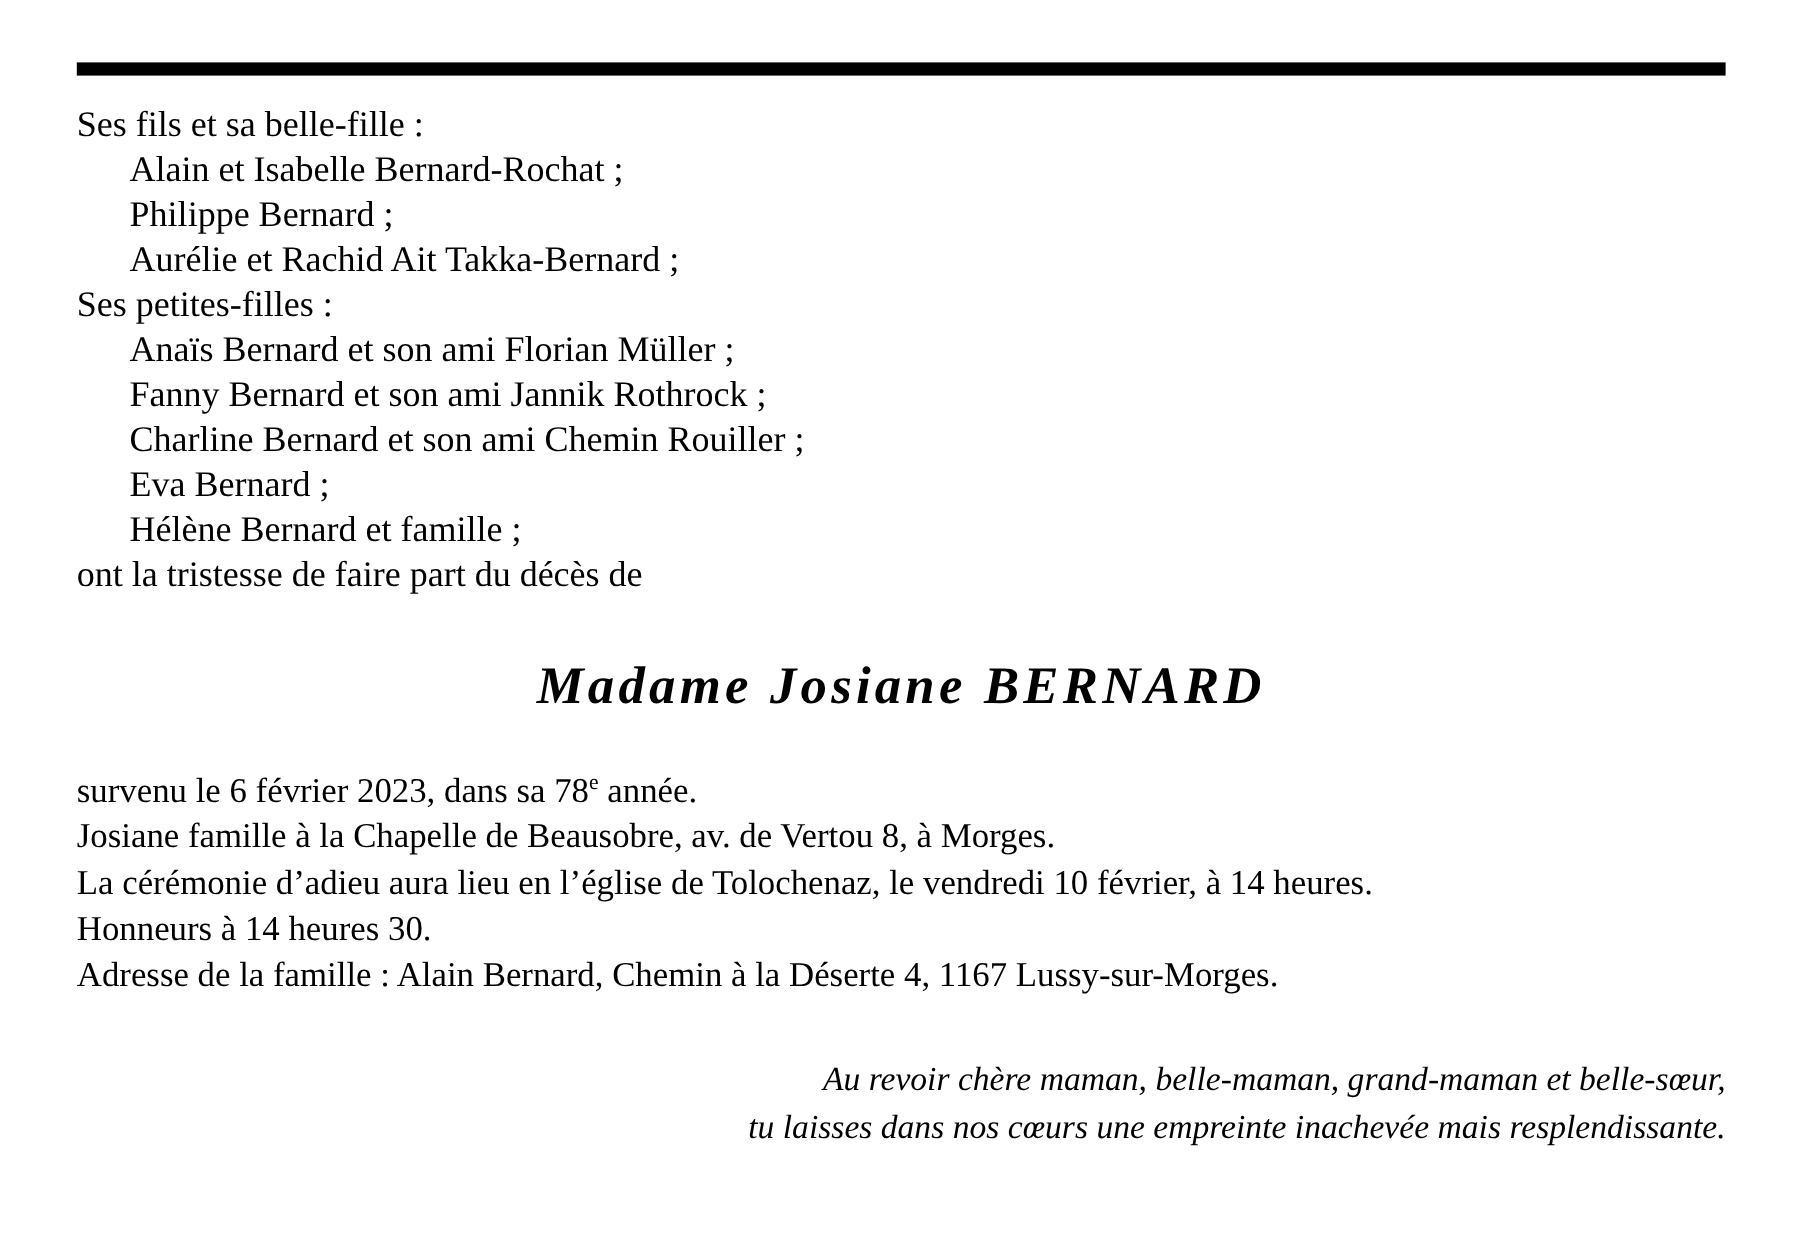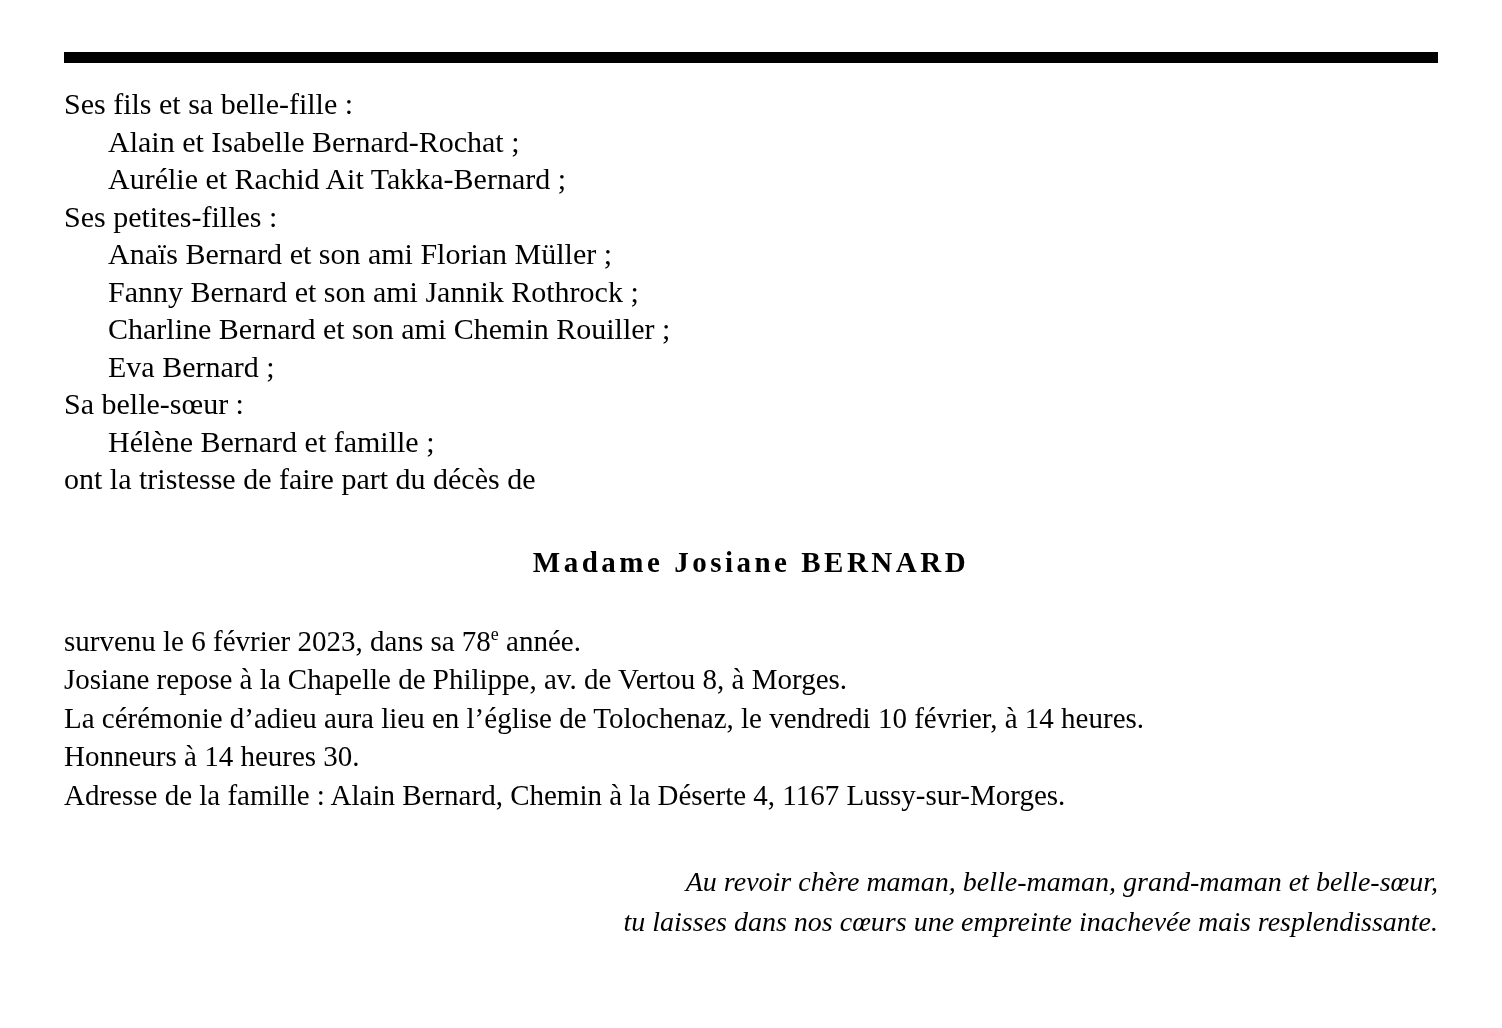--- a/index.html
+++ b/index.html
@@ -35,24 +35,25 @@
   }
   .indent {
     padding-left: 44px;
   }
   b, .bold {
     font-weight: normal;
   }
   .deceased {
     text-align: center;
     font-weight: bold;
-    font-size: 29px;
+    font-size: 44px;
     letter-spacing: 3.5px;
     margin-top: 48px;
     margin-bottom: 44px;
+    font-style: italic;
   }
   .details {
     font-size: 29px;
     line-height: 37.5px;
   }
   .details .line {
     margin-bottom: 1px;
   }
   sup {
     font-size: 0.62em;
@@ -75,45 +76,45 @@
 
 <div class="notice">
 
   <div class="rule-top"></div>
 
   <div class="body-block">
     <div class="line">Ses fils et sa belle-fille :</div>
 
     <div class="line indent"><span>Alain et Isabelle </span><b>Bernard-Rochat</b><span> ;</span></div>
 
+    <div class="line indent"><span>Philippe </span><b>Bernard</b><span> ;</span></div>
 
     <div class="line indent"><span>Aurélie et Rachid </span><b>Ait Takka-Bernard</b><span> ;</span></div>
 
     <div class="line">Ses petites-filles :</div>
 
     <div class="line indent"><span>Anaïs </span><b>Bernard</b><span> et son ami Florian </span><b>Müller</b><span> ;</span></div>
 
     <div class="line indent"><span>Fanny </span><b>Bernard</b><span> et son ami Jannik </span><b>Rothrock</b><span> ;</span></div>
 
     <div class="line indent"><span>Charline </span><b>Bernard</b><span> et son ami Chemin </span><b>Rouiller</b><span> ;</span></div>
 
     <div class="line indent"><span>Eva </span><b>Bernard</b><span> ;</span></div>
 
-    <div class="line">Sa belle-sœur :</div>
 
     <div class="line indent"><span>Hélène </span><b>Bernard</b><span> et famille ;</span></div>
 
     <div class="line">ont la tristesse de faire part du décès de</div>
   </div>
 
   <div class="deceased">Madame Josiane BERNARD</div>
 
   <div class="details">
     <div class="line"><span>survenu le 6 février 2023, dans sa 78</span><sup>e</sup><span> année.</span></div>
-    <div class="line">Josiane repose à la Chapelle de Philippe, av. de Vertou 8, à Morges.</div>
+    <div class="line">Josiane famille à la Chapelle de Beausobre, av. de Vertou 8, à Morges.</div>
     <div class="line">La cérémonie d’adieu aura lieu en l’église de Tolochenaz, le vendredi 10 février, à 14 heures.</div>
     <div class="line">Honneurs à 14 heures 30.</div>
     <div class="line"><span>Adresse de la famille : Alain Bernard, Chemin à la Déserte 4, 1167 </span><b>Lussy-sur-Morges.</b></div>
   </div>
 
   <div class="farewell">
     <div class="line">Au revoir chère maman, belle-maman, grand-maman et belle-sœur,</div>
     <div class="line">tu laisses dans nos cœurs une empreinte inachevée mais resplendissante.</div>
   </div>
 

